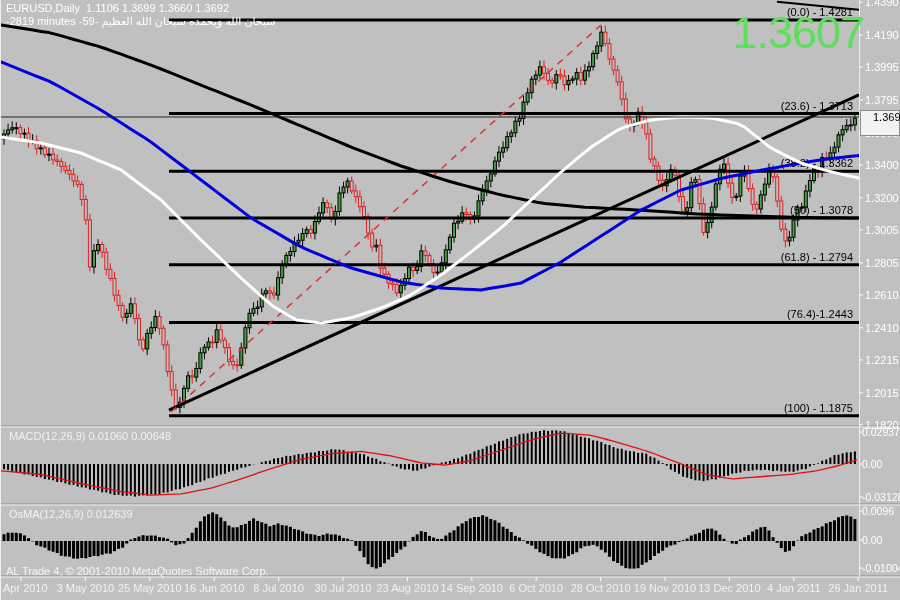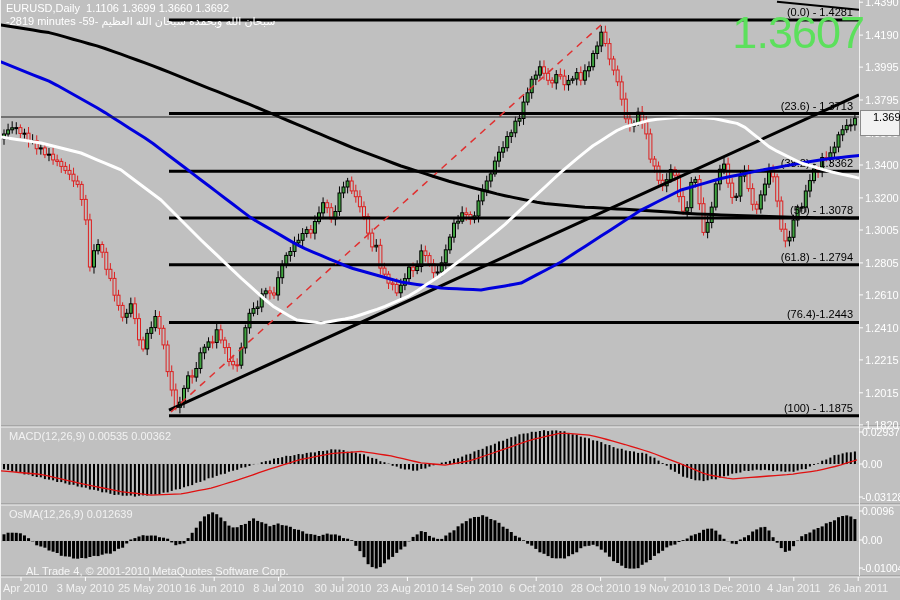--- a/index.html
+++ b/index.html
@@ -9,21 +9,21 @@
     font-family:"Liberation Sans","DejaVu Sans",sans-serif;
     border-left:1px solid #f0f0f0;box-sizing:border-box;
   }
   .mt4-window svg{position:absolute;left:0;top:0;}
   .ovl{position:absolute;white-space:pre;pointer-events:none;}
   .quote-line{left:5px;top:2px;font-size:11px;color:#ffffff;}
   .comment-line{left:5px;top:15px;font-size:11px;color:#ffffff;}
   .big-price{top:10px;right:36px;font-size:45px;line-height:1;letter-spacing:-1px;}
   .macd-label{left:8px;top:430px;font-size:11px;color:#f2f2f2;}
   .osma-label{left:8px;top:508px;font-size:11px;color:#f2f2f2;}
-  .copyright{left:5px;top:565px;font-size:11px;color:#f5f5f5;margin-left:20px;}
+  .copyright{left:5px;top:565px;font-size:11px;color:#f5f5f5;}
   .price-box{
     position:absolute;left:859px;top:110px;width:40px;height:26px;
     background:#f2f2f2;border:1px solid #8a8a8a;box-sizing:border-box;
     font-size:11px;color:#000;text-align:left;padding-left:12px;line-height:12px;
   }
   text{font-family:"Liberation Sans","DejaVu Sans",sans-serif;}
 </style>
 </head>
 <body>
 
@@ -987,17 +987,17 @@
         <text x="728.4000000000001" y="592" text-anchor="middle" font-size="11" fill="#f2f2f2">13 Dec 2010</text>
         <line x1="792.8000000000001" y1="577" x2="792.8000000000001" y2="581" stroke="#ffffff" stroke-width="1"></line>
         <text x="792.8000000000001" y="592" text-anchor="middle" font-size="11" fill="#f2f2f2">4 Jan 2011</text>
         <line x1="857.2" y1="577" x2="857.2" y2="581" stroke="#ffffff" stroke-width="1"></line>
         <text x="857.2" y="592" text-anchor="middle" font-size="11" fill="#f2f2f2">26 Jan 2011</text>
       </g>
     </svg>
   <div class="ovl quote-line">EURUSD,Daily  1.1106 1.3699 1.3660 1.3692</div>
   <div class="ovl comment-line">-2819 minutes -59- سبحان الله وبحمده سبحان الله العظيم</div>
   <div class="ovl big-price" style="color: rgb(92, 224, 92);">1.3607</div>
-  <div class="ovl macd-label">MACD(12,26,9) 0.00535 0.00362</div>
+  <div class="ovl macd-label">MACD(12,26,9) 0.01060 0.00648</div>
   <div class="ovl osma-label">OsMA(12,26,9) 0.012639</div>
   <div class="ovl copyright">AL Trade 4, © 2001-2010 MetaQuotes Software Corp.</div>
   <div class="price-box">1.3692</div>
 </div>
 
 </body></html>

